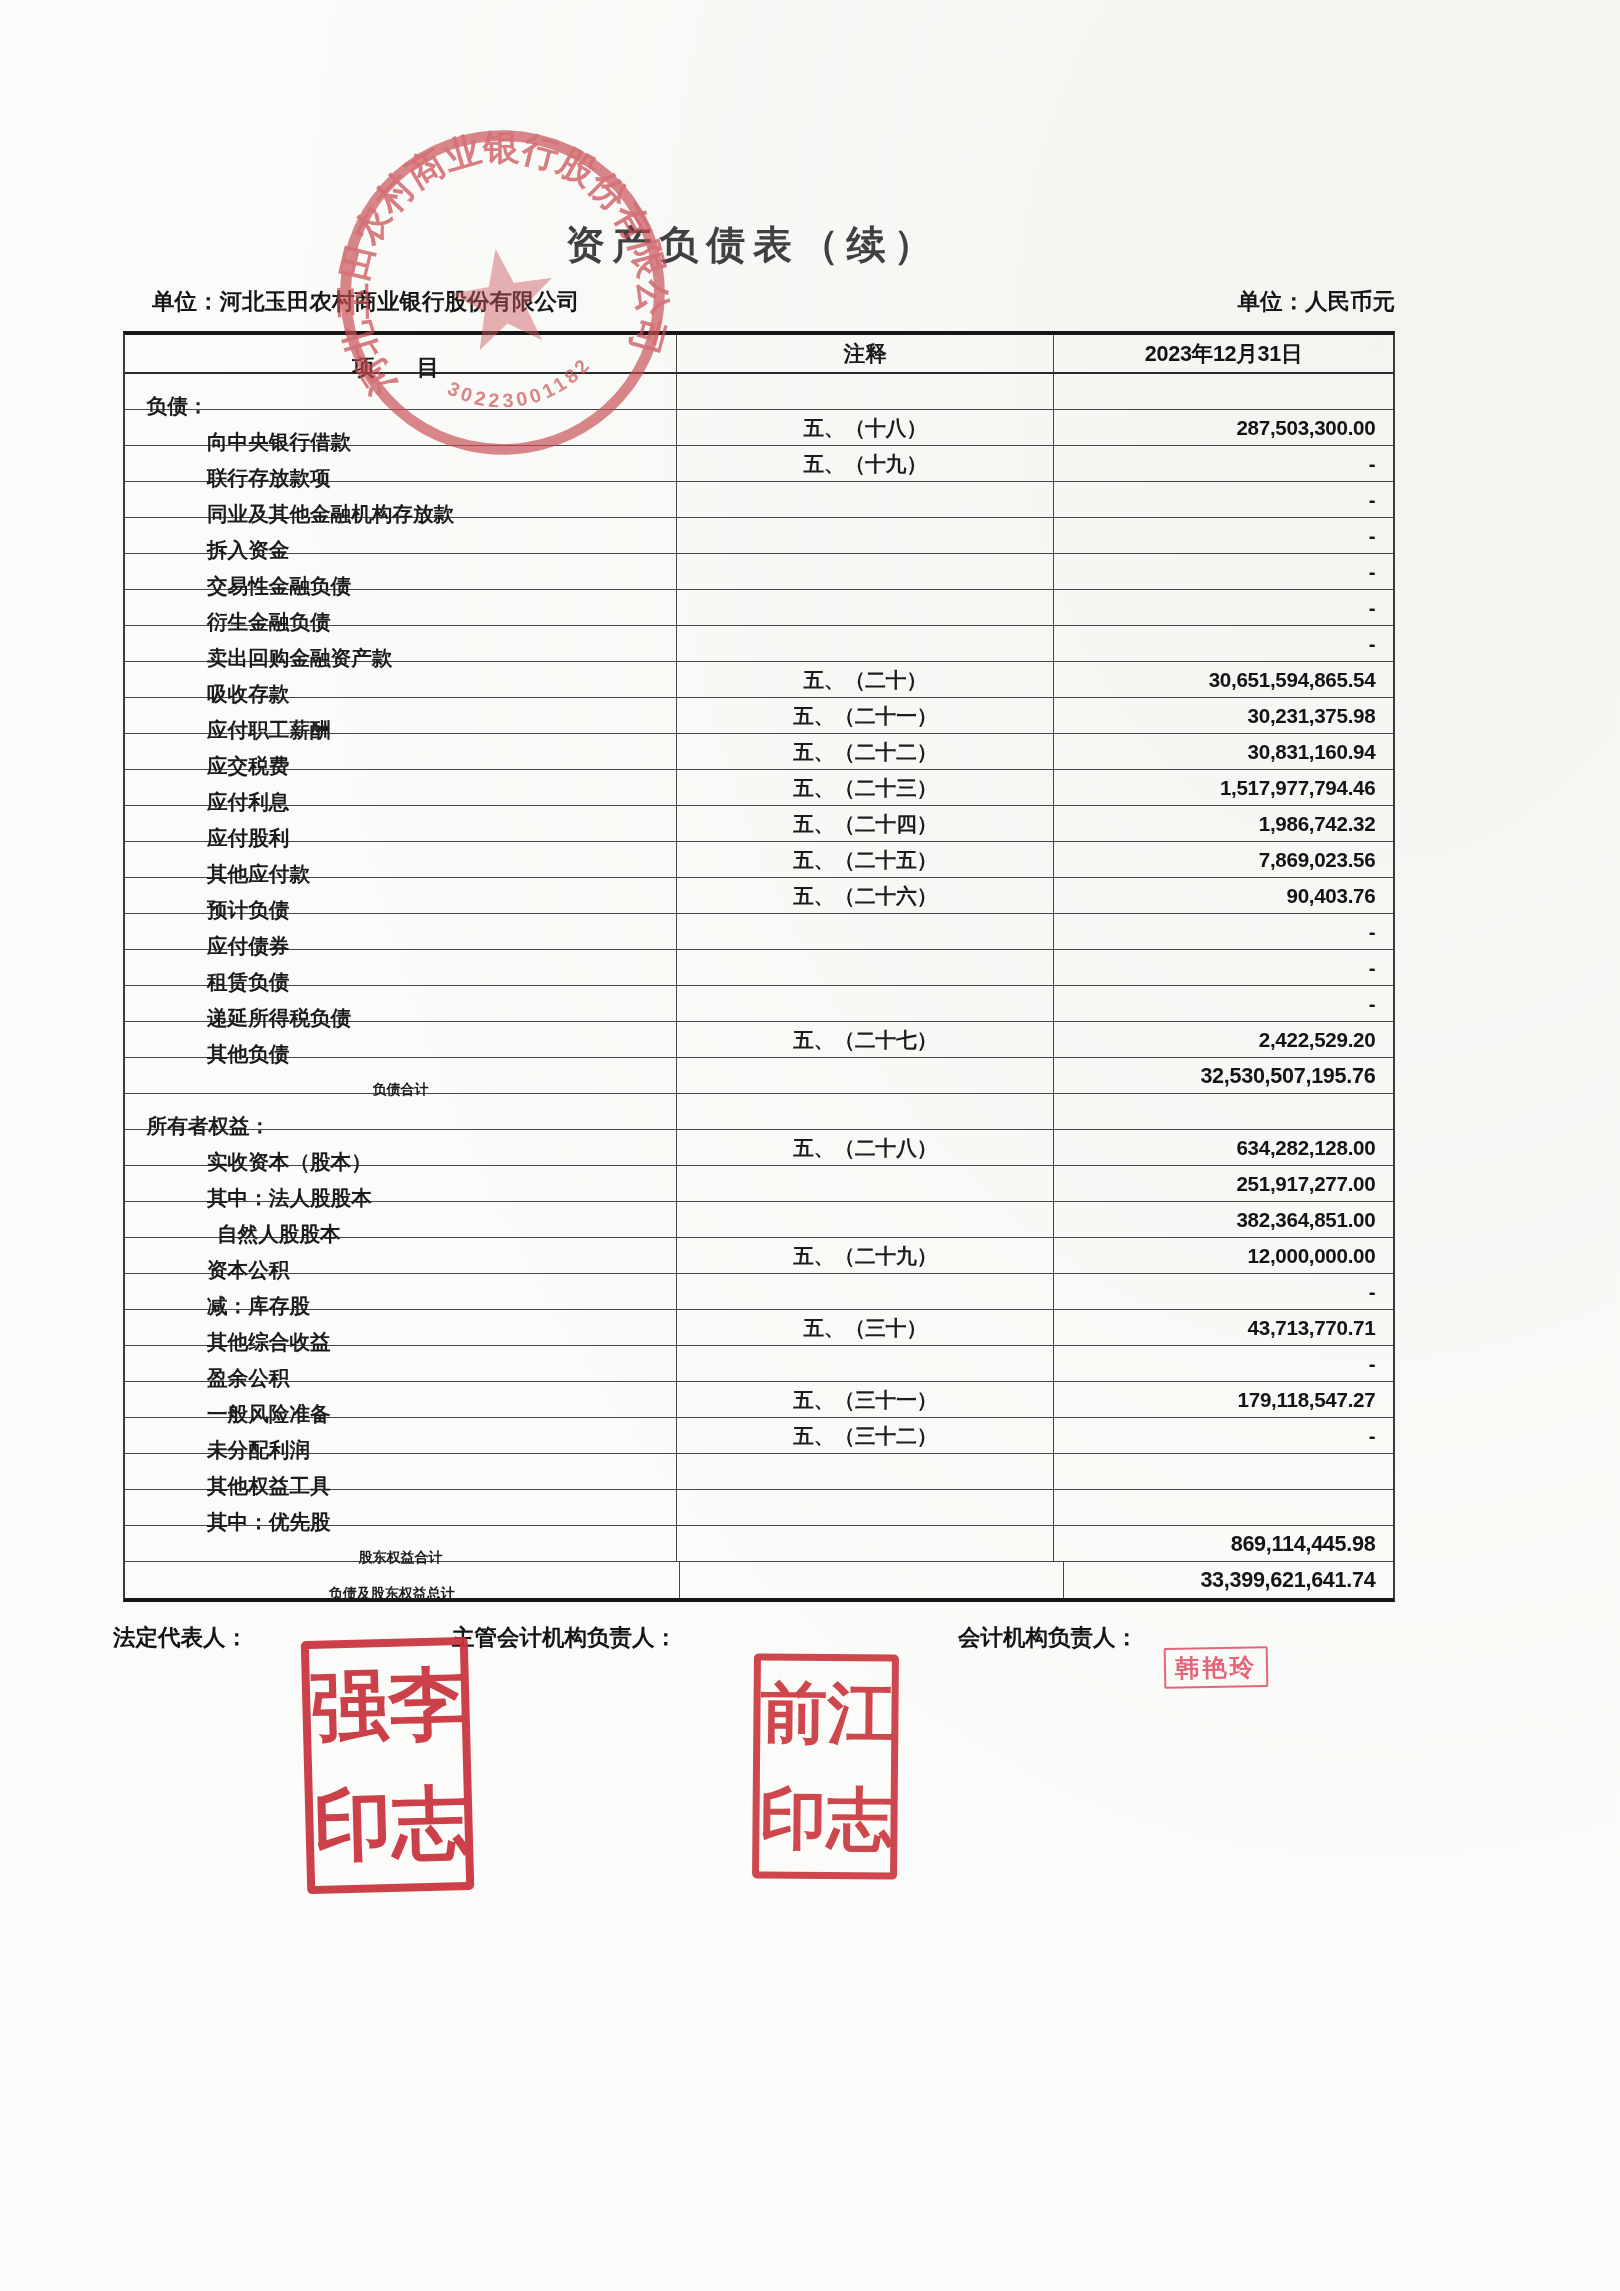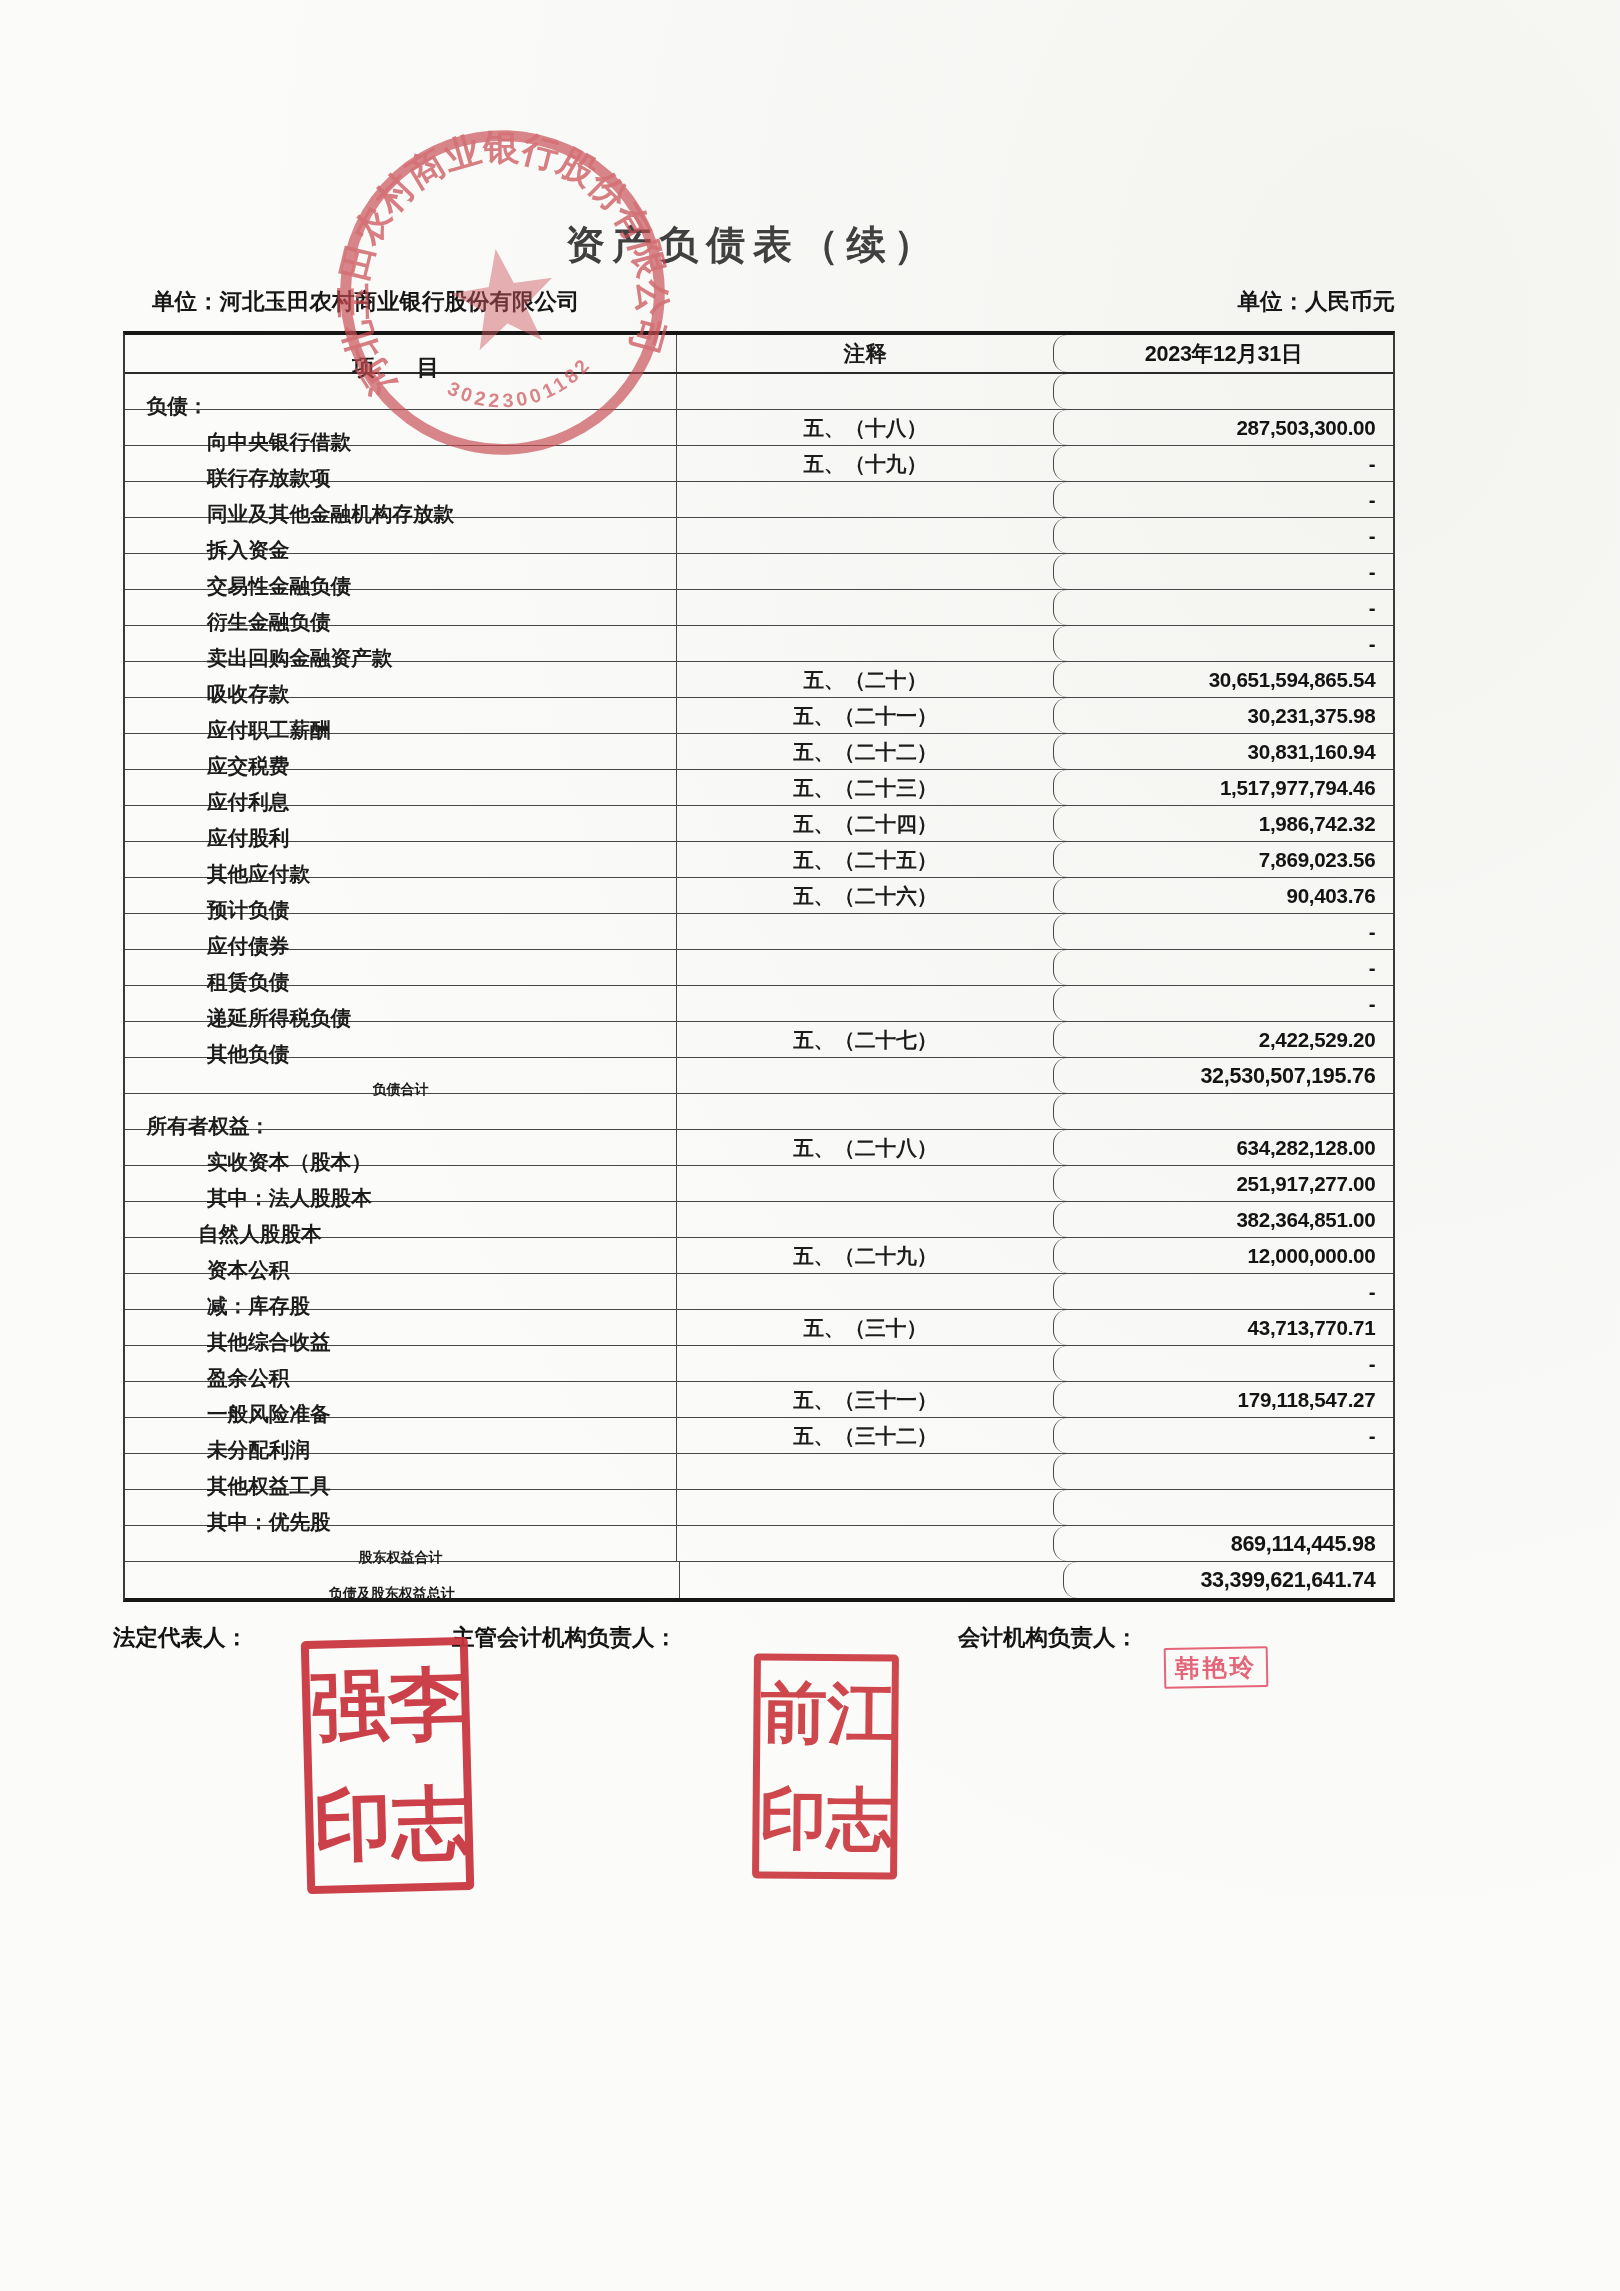--- a/index.html
+++ b/index.html
@@ -28,26 +28,26 @@
   .t-row{display:flex;height:36px;border-bottom:1px solid #474747;box-sizing:border-box;}
   .t-row:last-child{border-bottom:none;gap:20px;}
   .t-row.header{height:39px;border-bottom:2px solid #2a2a2a;}
   .c-item{width:553px;box-sizing:border-box;display:flex;align-items:center;
     font-size:20.6px;font-weight:600;color:#1c1c1c;padding-left:82px;margin-top:28px;}
   .c-note{width:378px;box-sizing:border-box;border-left:1.5px solid #474747;
     display:flex;align-items:center;justify-content:center;
     font-size:20.6px;font-weight:600;color:#1c1c1c;}
   .c-value{width:341px;box-sizing:border-box;border-left:1.5px solid #474747;
     display:flex;align-items:center;justify-content:flex-end;padding-right:17.6px;
-    font-size:20.6px;font-weight:600;color:#141414;letter-spacing:-0.3px;border-radius:14px;}
+    font-size:20.6px;font-weight:600;color:#141414;letter-spacing:-0.3px;}
   .header .c-item{justify-content:center;padding-left:0;font-size:22.5px;font-weight:700;letter-spacing:9.8px;}
   .header .c-note{font-size:21.6px;font-weight:700;}
   .header .c-value{justify-content:center;padding-right:0;font-size:21.6px;font-weight:700;}
   .t-row.section .c-item{padding-left:21.6px;}
-  .t-row.indent2 .c-item{padding-left:73px;}
+  .t-row.indent2 .c-item{padding-left:92px;}
   .t-row.total .c-item{justify-content:center;padding-left:0;font-weight:700;font-size:14px;}
   .t-row.total .c-value{font-weight:700;font-size:21.6px;}
   
   .sig-label{position:absolute;top:1622px;font-size:22.5px;font-weight:600;color:#141414;}
   
   .seal-box{
     position:absolute;display:grid;grid-template-columns:1fr 1fr;grid-template-rows:1fr 1fr;
     box-sizing:border-box;border-radius:4.9px;opacity:.93;
     font-family:"Liberation Serif","DejaVu Serif",serif;font-weight:700;
     align-items:center;justify-items:center;

